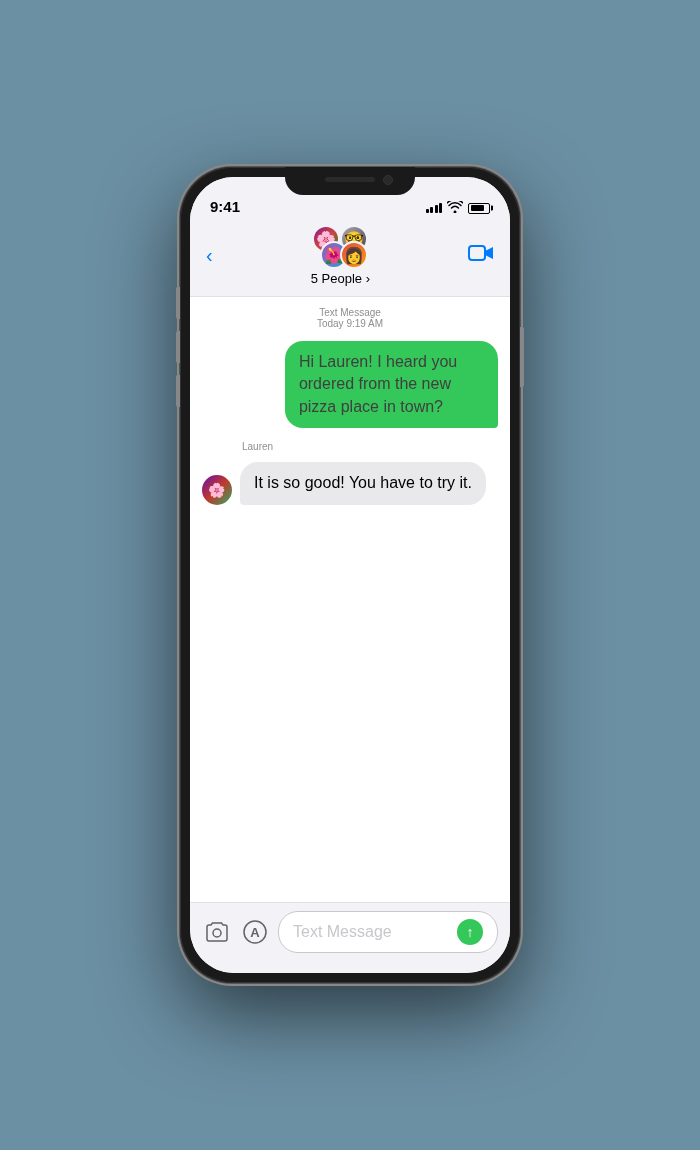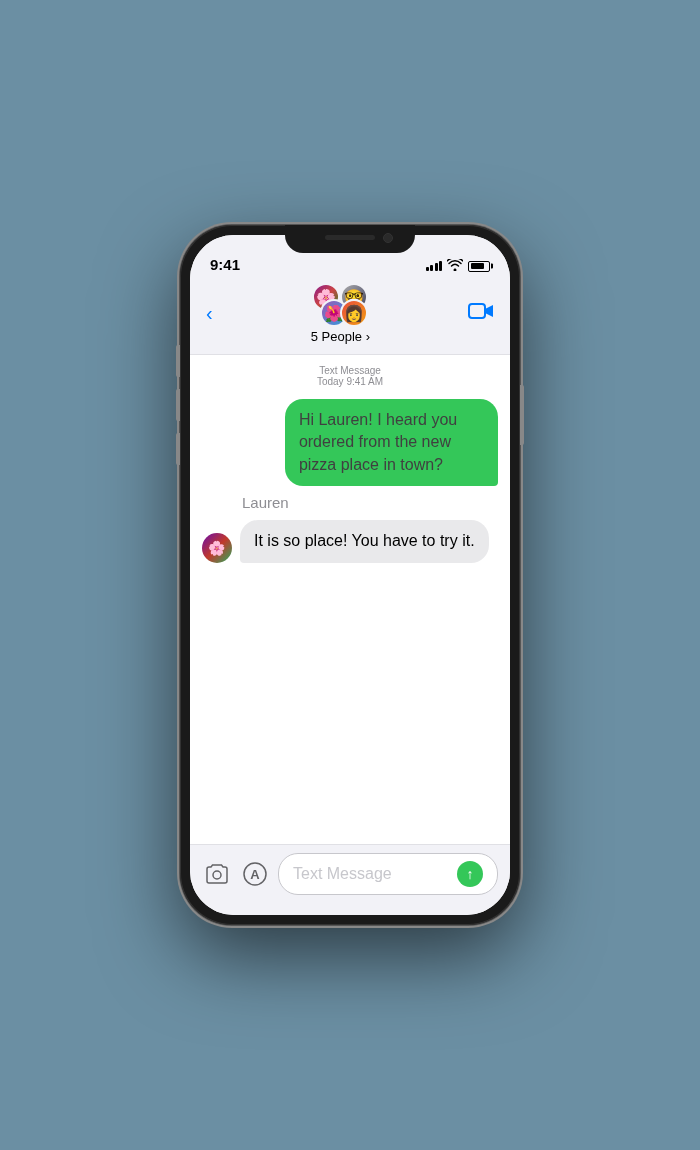--- a/index.html
+++ b/index.html
@@ -7,21 +7,21 @@
       background: #6b8fa3;
       display: flex;
       justify-content: center;
       align-items: center;
       min-height: 100vh;
       font-family: -apple-system, BlinkMacSystemFont, 'Helvetica Neue', Arial, sans-serif;
     }
 
     .phone-outer {
       width: 340px;
-      height: 700px;
+      height: 816px;
       background: #1a1a1a;
       border-radius: 52px;
       padding: 10px;
       box-shadow:
         0 0 0 1px #555,
         0 0 0 3px #888,
         0 30px 80px rgba(0,0,0,0.6),
         inset 0 0 0 1px #333;
       position: relative;
     }
@@ -306,21 +306,21 @@
       font-size: 14px;
     }
 
     .msg-in-content {
       display: flex;
       flex-direction: column;
       gap: 2px;
     }
 
     .sender-name {
-      font-size: 15px;
+      font-size: 10px;
       color: #8e8e93;
       margin-bottom: 2px;
       padding-left: 2px;
     }
 
     .bubble-in {
       background: #e9e9eb;
       color: #000;
       border-radius: 18px 18px 18px 4px;
       padding: 10px 14px;
@@ -456,36 +456,36 @@
           <rect x="1" y="3" width="16" height="14" rx="3" stroke="#007aff" stroke-width="2"></rect>
           <path d="M17 8 L25 4 L25 16 L17 12 Z" fill="#007aff"></path>
         </svg>
       </div>
     </div>
 
     <div class="chat-area">
 
       <div class="message-meta">
         <div class="message-meta-service">Text Message</div>
-        <div class="message-meta-time">Today 9:41 AM</div>
+        <div class="message-meta-time">Today 9:19 AM</div>
       </div>
 
       <div class="msg-row-out">
         <div class="bubble-out">Hi Lauren! I heard you ordered from the new pizza place in town?</div>
       </div>
 
       <div style="padding-left: 38px;">
         <span class="sender-name">Lauren</span>
       </div>
       <div class="msg-row-in">
         <div class="sender-avatar">
           <div class="sender-avatar-bg">🌸</div>
         </div>
         <div class="msg-in-content">
-          <div class="bubble-in">It is so place! You have to try it.</div>
+          <div class="bubble-in">It is so good! You have to try it.</div>
         </div>
       </div>
 
     </div>
 
     <div class="input-toolbar">
       <div class="toolbar-icon-btn">
         <svg width="24" height="22" viewBox="0 0 24 22" fill="none">
           <path d="M2 6 C2 4.9 2.9 4 4 4 L6 4 L7.5 2 L16.5 2 L18 4 L20 4 C21.1 4 22 4.9 22 6 L22 18 C22 19.1 21.1 20 20 20 L4 20 C2.9 20 2 19.1 2 18 Z" stroke="#636366" stroke-width="1.5" fill="none"></path>
           <circle cx="12" cy="12" r="4" stroke="#636366" stroke-width="1.5" fill="none"></circle>

